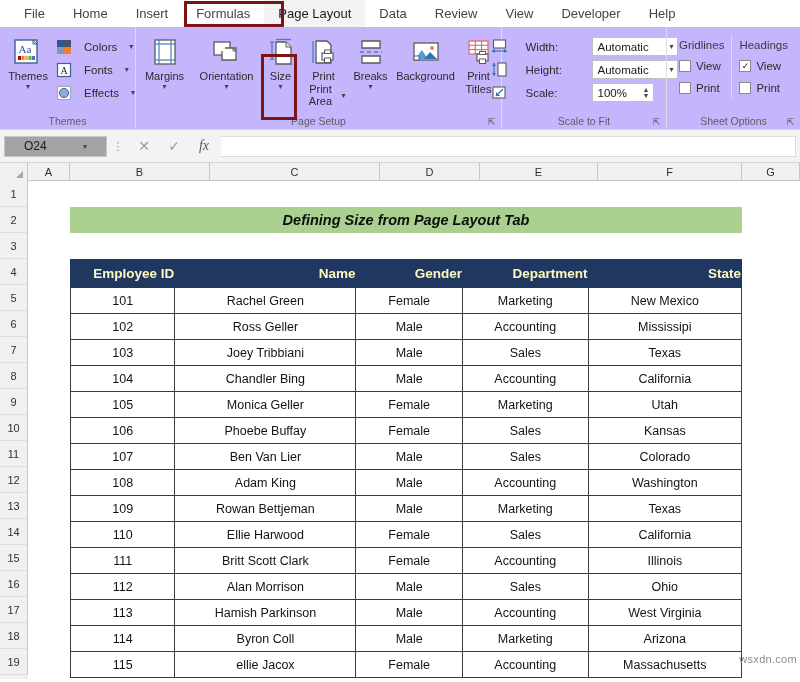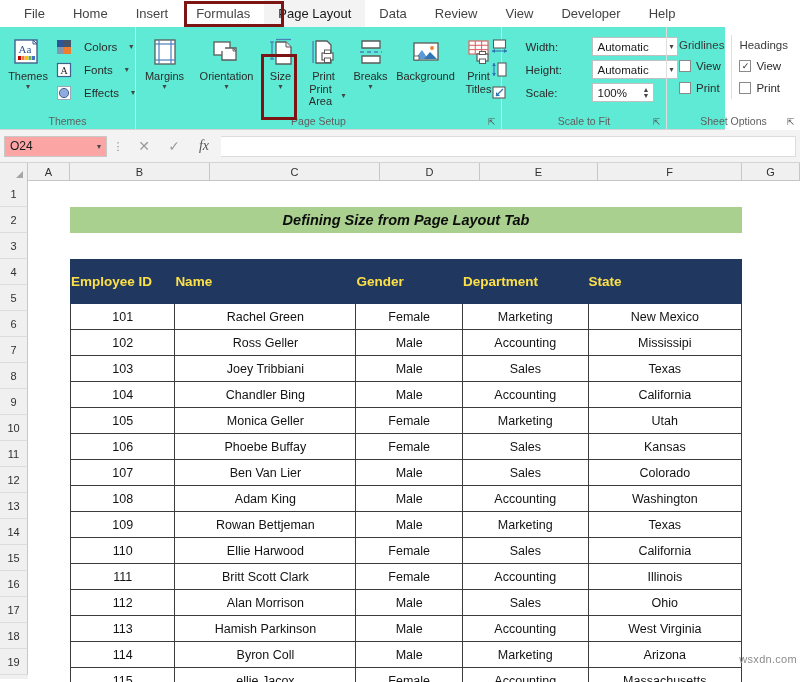--- a/index.html
+++ b/index.html
@@ -4,21 +4,21 @@
 <style>
   * { box-sizing: border-box; margin: 0; padding: 0; }
   html, body {
     width: 800px; height: 682px;
     font-family: "Liberation Sans", sans-serif;
     background: #ffffff;
     overflow: hidden;
   }
 
   
-  #ribbon { width: 725px; background: #ffffff; position: relative; }
+  #ribbon { width: 800px; background: #ffffff; position: relative; }
 
   #tab-strip {
     height: 27px;
     display: flex;
     align-items: center;
     padding-left: 10px;
     background: #ffffff;
     position: relative;
   }
   .tab {
@@ -36,21 +36,21 @@
   #tab-highlight {
     position: absolute;
     left: 184px; top: 1px;
     width: 100px; height: 26px;
     border: 3px solid #7c1414;
     pointer-events: none;
   }
 
   #ribbon-body {
     height: 103px;
-    background: #5eead4;
+    background: #c4b5fd;
     display: flex;
     align-items: stretch;
     position: relative;
     border-bottom: 1px solid #d4d4d4;
   }
   .group {
     position: relative;
     padding: 4px 6px 0 6px;
     display: flex;
     flex-direction: column;
@@ -135,25 +135,25 @@
   
   #formula-bar {
     height: 33px;
     background: #f3f3f3;
     display: flex; align-items: center;
     padding: 0 4px;
     border-bottom: 1px solid #d4d4d4;
   }
   #name-box {
     width: 103px; height: 21px;
-    background: #fca5a5;
+    background: #a3a3a3;
     border: 1px solid #c8c8c8;
     display: flex; align-items: center;
     justify-content: space-between;
-    padding: 0 5px;
+    padding: 0 19px;
     font-size: 12px; color: #1a1a1a;
   }
   #fb-dots { width: 22px; text-align: center; color: #8a8a8a; font-size: 11px; letter-spacing: 0; }
   .fb-ico {
     width: 30px; height: 22px;
     display: flex; align-items: center; justify-content: center;
     color: #9a9a9a; font-size: 14px;
   }
   #formula-input {
     flex: 1; height: 21px;
@@ -206,25 +206,25 @@
     display: flex; align-items: center; justify-content: center;
     font-size: 14.5px; font-weight: bold; font-style: italic;
     color: #0d0d0d;
     font-family: "Liberation Sans", sans-serif;
   }
 
   #table { position: absolute; left: 42px; top: 78px; width: 672px; }
   #table table { border-collapse: collapse; width: 672px; table-layout: fixed; }
   #table th {
     background: #20375f;
-    color: #fde047;
+    color: #fef9c3;
     font-size: 13.5px; font-weight: bold;
-    height: 44px;
+    height: 28px;
     border: 1px solid #20375f;
-    text-align: left;
+    text-align: right;
   }
   #table td {
     height: 26px;
     border: 1px solid #3b3b3b;
     font-size: 12.5px;
     color: #131313;
     text-align: center;
     background: #ffffff;
     padding: 0 2px;
     overflow: hidden;

